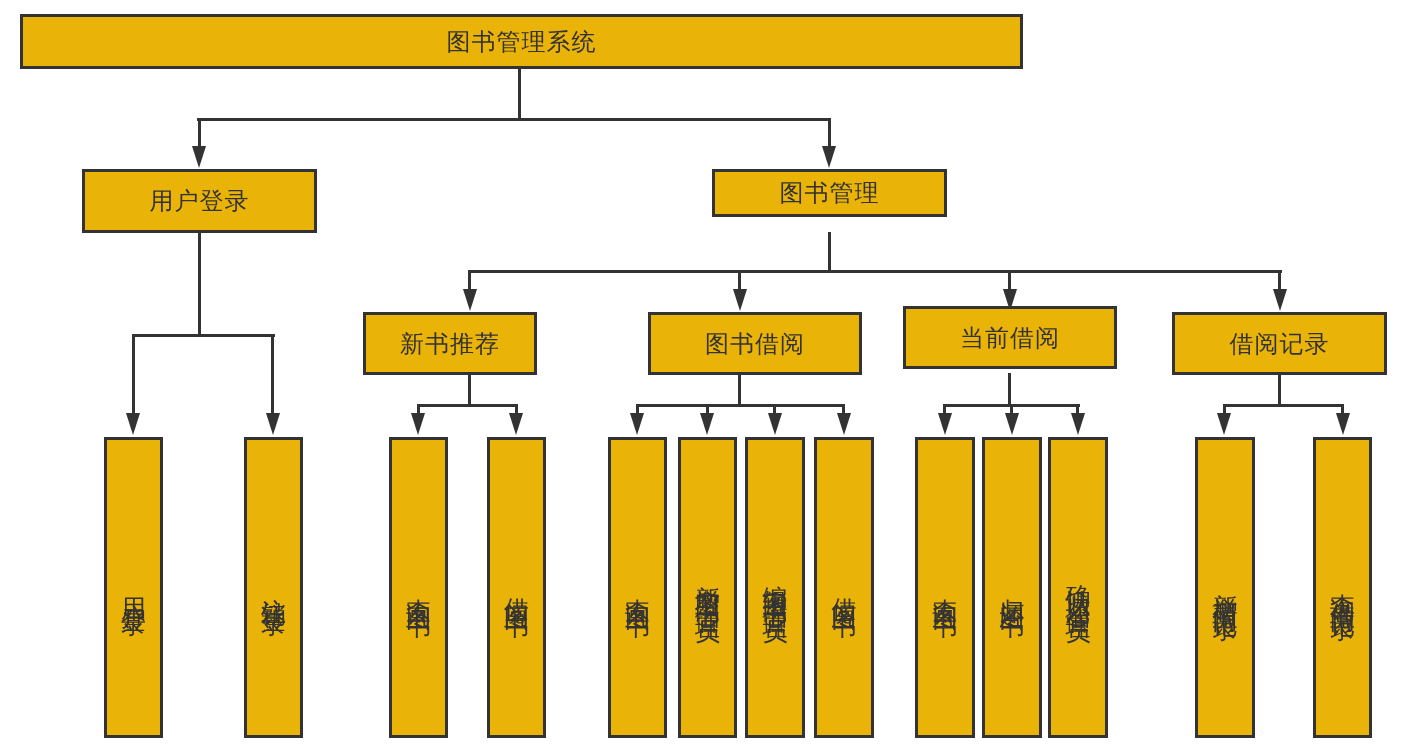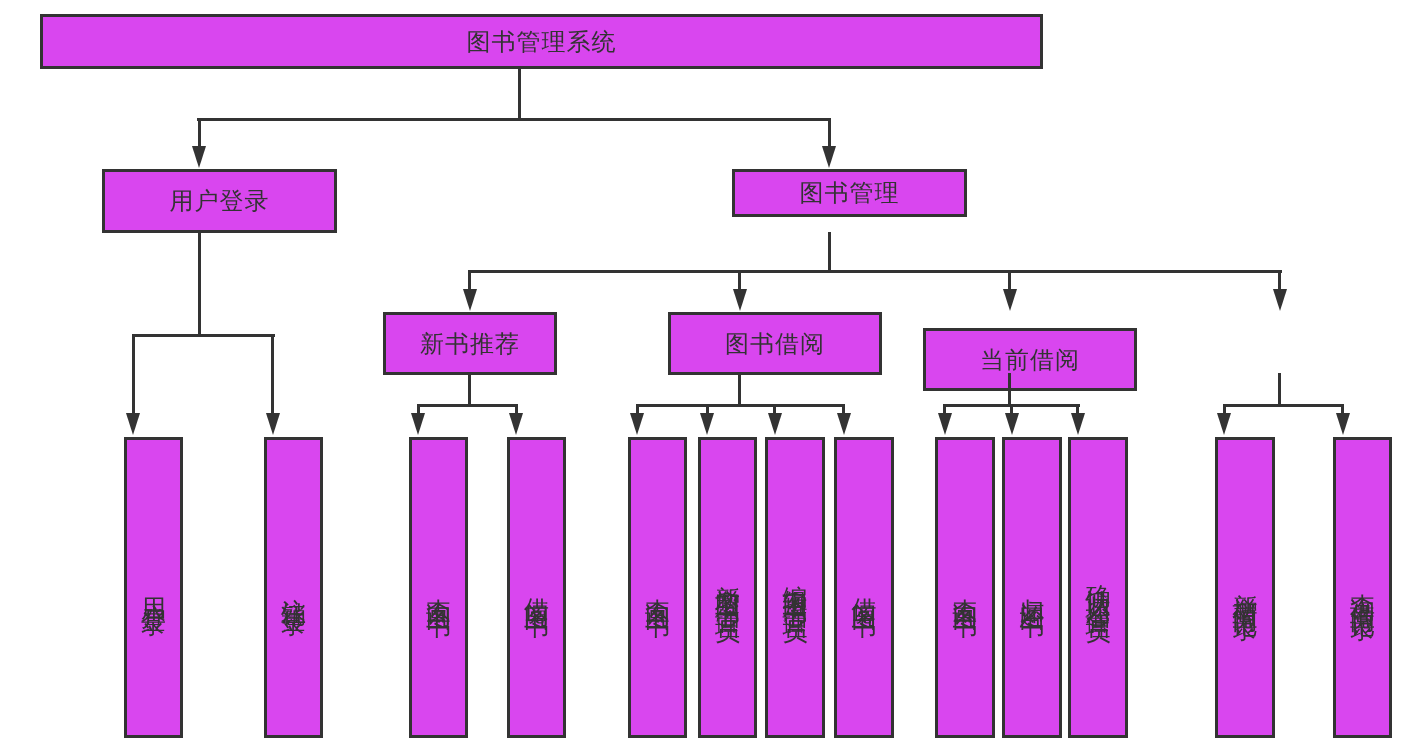--- a/index.html
+++ b/index.html
@@ -6,22 +6,22 @@
   body{
     width:1405px;height:747px;
     background:var(--background,#ffffff);
     font-family:"Liberation Sans","DejaVu Sans",sans-serif;
     position:relative;overflow:hidden;
   }
   #canvas{position:absolute;left:0;top:0;width:1405px;height:747px;}
   .box{
     position:absolute;box-sizing:border-box;
     border:3px solid var(--line,#333333);
-    background:#d946ef;color:var(--text,#333333);
-    display:flex;align-items:center;justify-content:center;margin-left:20px;
+    background:#eab308;color:var(--text,#333333);
+    display:flex;align-items:center;justify-content:center;
   }
   .hbox span{font-size:24px;letter-spacing:1px;white-space:nowrap;}
   .vbox span{
     writing-mode:vertical-rl;
     font-size:25px;letter-spacing:5px;line-height:1;
     white-space:nowrap;
   }
   .line{position:absolute;background:var(--line,#333333);}
   .arrow{
     position:absolute;width:0;height:0;
@@ -75,22 +75,25 @@
   <div class="arrow" style="left:733px;top:289px"></div>
   <div class="arrow" style="left:1003px;top:289px"></div>
   <div class="arrow" style="left:1273px;top:289px"></div>
 
   <div class="box hbox" style="left:363px;top:312px;width:174px;height:63px">
     <span>新书推荐</span>
   </div>
   <div class="box hbox" style="left:648px;top:312px;width:214px;height:63px">
     <span>图书借阅</span>
   </div>
-  <div class="box hbox" style="left:903px;top:328px;width:214px;height:63px">
+  <div class="box hbox" style="left:903px;top:306px;width:214px;height:63px">
     <span>当前借阅</span>
+  </div>
+  <div class="box hbox" style="left:1172px;top:312px;width:215px;height:63px">
+    <span>借阅记录</span>
   </div>
 
   <div class="line" style="left:468px;top:373px;width:3px;height:34px"></div>
   <div class="line" style="left:417px;top:404px;width:101px;height:3px"></div>
   <div class="line" style="left:417px;top:404px;width:3px;height:12px"></div>
   <div class="line" style="left:515px;top:404px;width:3px;height:12px"></div>
   <div class="arrow" style="left:411px;top:413px"></div>
   <div class="arrow" style="left:509px;top:413px"></div>
 
   <div class="line" style="left:738px;top:373px;width:3px;height:34px"></div>

